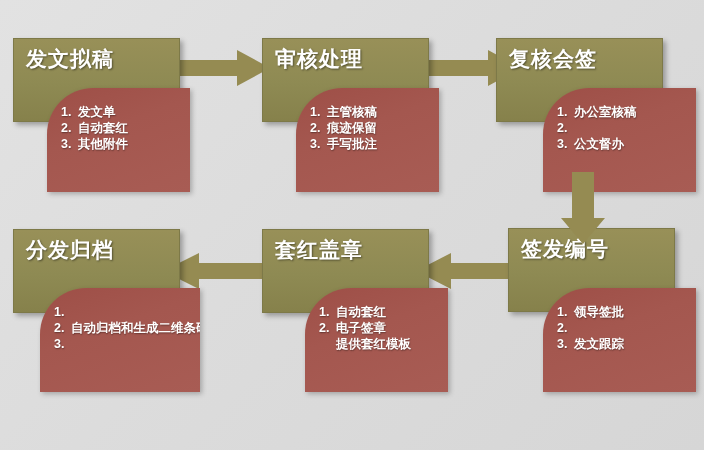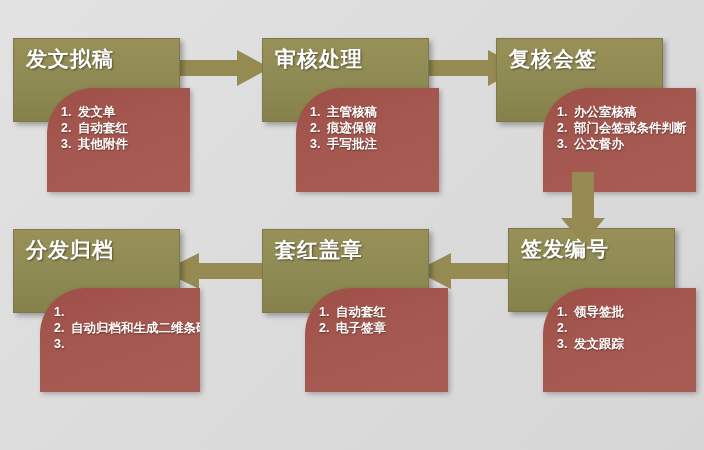--- a/index.html
+++ b/index.html
@@ -175,21 +175,20 @@
       <div class="title">复核会签</div>
     </div>
     <div class="red" style="left:543px; top:88px; width:153px; height:104px; padding:16px 0 0 14px;">
       <ol>
         <li>
           <span class="num">1.</span>
           <span>办公室核稿</span>
         </li>
         <li>
           <span class="num">2.</span>
-          <span>部门会签或条件判断</span>
         </li>
         <li>
           <span class="num">3.</span>
           <span>公文督办</span>
         </li>
       </ol>
     </div>
   </div>
 
   <div class="stage">
@@ -220,20 +219,23 @@
     <div class="red" style="left:305px; top:288px; width:143px; height:104px; padding:16px 0 0 14px;">
       <ol>
         <li>
           <span class="num">1.</span>
           <span>自动套红</span>
         </li>
         <li>
           <span class="num">2.</span>
           <span>电子签章</span>
         </li>
+        <li class="noindex">
+          <span>提供套红模板</span>
+        </li>
       </ol>
     </div>
   </div>
 
   <div class="stage">
     <div class="olive" style="left:13px; top:229px; width:167px; height:84px;">
       <div class="title">分发归档</div>
     </div>
     <div class="red" style="left:40px; top:288px; width:160px; height:104px; padding:16px 0 0 14px;">
       <ol>

